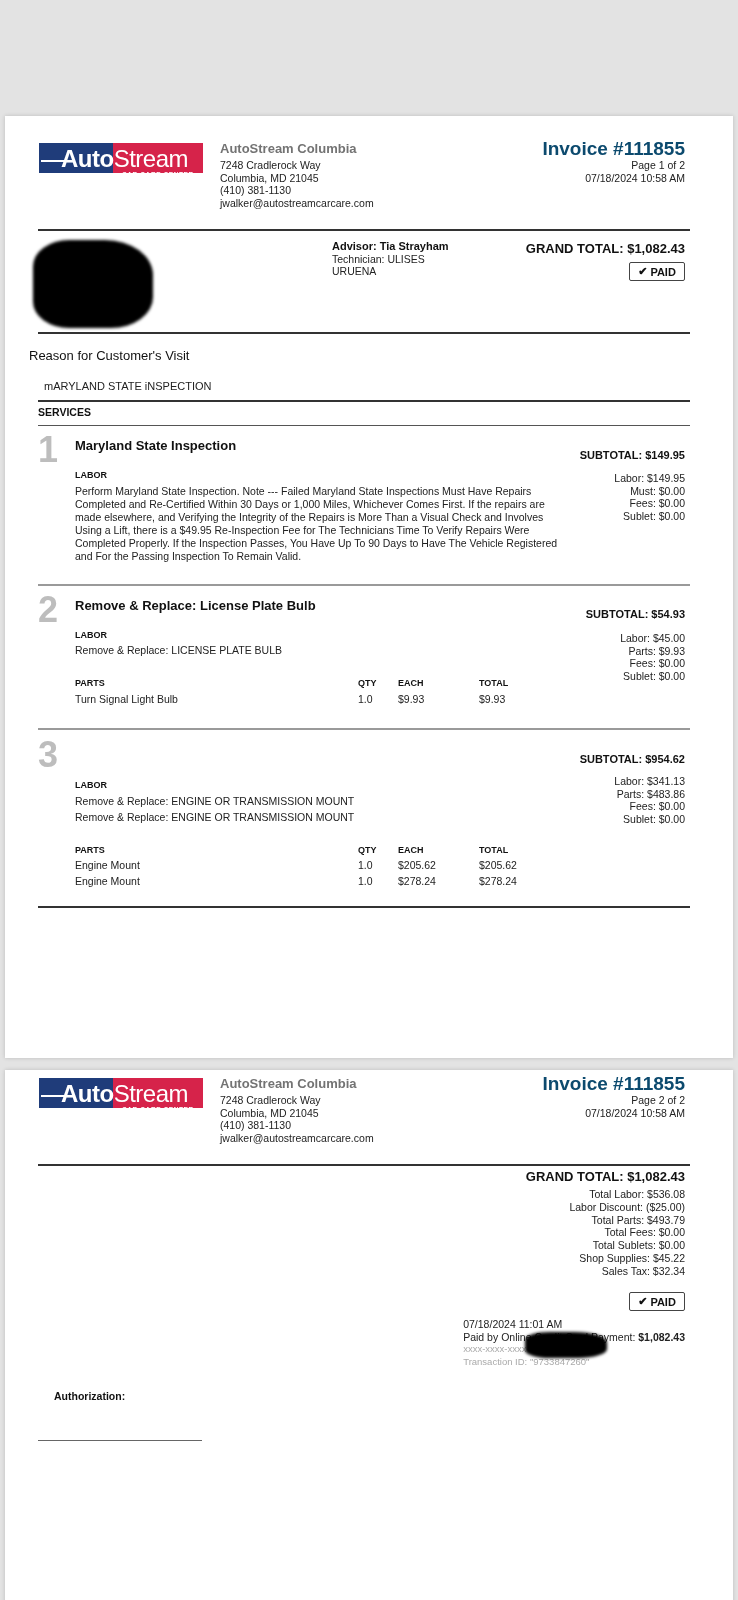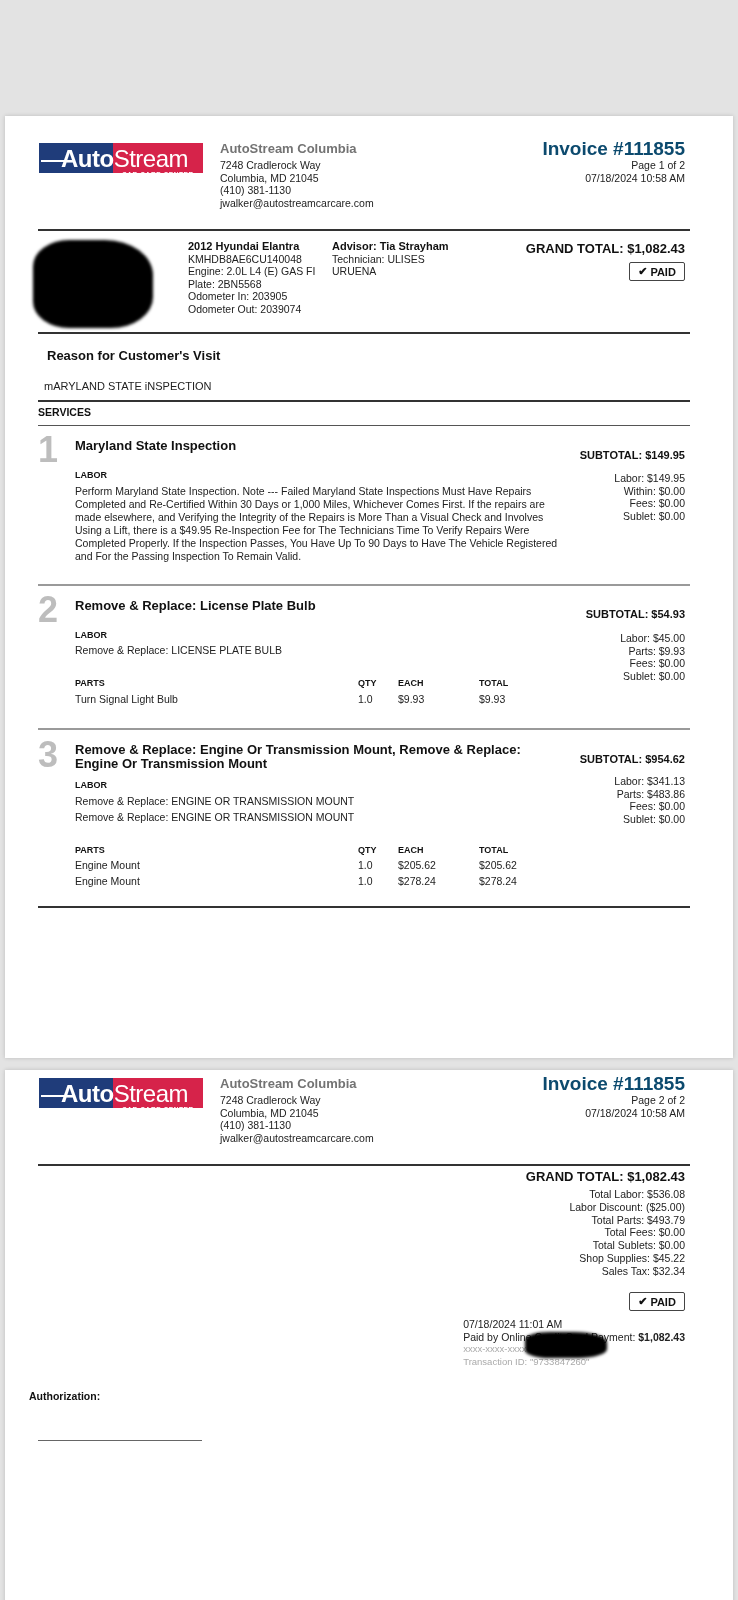--- a/index.html
+++ b/index.html
@@ -33,39 +33,39 @@
   
   .redact { position: absolute; background: #000; border-radius: 30% 40% 35% 30%; filter: blur(1.5px); }
   .veh { position: absolute; left: 183px; top: 124px; font-size: 10.5px; line-height: 12.5px; color: #222; }
   .veh .t { font-weight: bold; color: #111; font-size: 11px; }
   .adv { position: absolute; left: 327px; top: 124px; font-size: 10.5px; line-height: 12.5px; color: #222; width: 140px; }
   .adv .t { font-weight: bold; color: #111; font-size: 11px; }
   .grand { position: absolute; right: 48px; font-size: 13px; font-weight: bold; color: #111; }
   .paid { position: absolute; right: 48px; width: 56px; height: 19px; border: 1px solid #444; border-radius: 2px; font-size: 11px; font-weight: bold; display: flex; align-items: center; justify-content: center; gap: 3px; }
   .paid .chk { font-size: 11px; }
 
-  .reason-h { position: absolute; left: 42px; top: 232px; font-size: 13px; font-weight: bold; }
+  .reason-h { position: absolute; left: 24px; top: 232px; font-size: 13px; font-weight: normal; }
   .reason-v { position: absolute; left: 39px; top: 264px; font-size: 11px; color: #222; }
   .services-h { position: absolute; left: 33px; top: 290px; font-size: 10.5px; font-weight: bold; }
 
   
   .svc-num { position: absolute; left: 33px; font-size: 36px; font-weight: bold; color: #bdbdbd; line-height: 36px; }
   .svc-title { position: absolute; left: 70px; font-size: 13px; font-weight: bold; color: #111; line-height: 14px; width: 470px; }
   .lbl { position: absolute; left: 70px; font-size: 9px; font-weight: bold; color: #111; }
   .txt { position: absolute; left: 70px; font-size: 10.5px; line-height: 13px; color: #222; width: 490px; }
   .sub-total { position: absolute; right: 48px; font-size: 11px; font-weight: bold; color: #111; }
   .breakdown { position: absolute; right: 48px; text-align: right; font-size: 10.5px; line-height: 12.5px; color: #222; }
   .col { position: absolute; font-size: 10.5px; color: #222; }
   .colh { position: absolute; font-size: 9px; font-weight: bold; color: #111; }
 
   
   .totals { position: absolute; right: 48px; text-align: right; font-size: 10.5px; line-height: 12.8px; color: #222; }
   .payinfo { position: absolute; right: 48px; font-size: 10.5px; line-height: 12.5px; color: #222; }
   .payinfo .muted { color: #aaa; font-size: 9.5px; }
-  .auth { position: absolute; left: 24px; font-size: 10.5px; font-weight: bold; }
+  .auth { position: absolute; left: 49px; font-size: 10.5px; font-weight: bold; }
   .sig { position: absolute; left: 33px; width: 164px; height: 1px; background: #666; }
 </style>
 </head>
 <body>
 
 <div class="page" id="page1">
 
   <div class="logo" style="top:27px;">
     <div class="blue"></div>
       <div class="red"></div>
@@ -85,28 +85,20 @@
   <div class="inv" style="top:25px;">
     <div class="num">Invoice #111855</div>
     <div>Page 1 of 2</div>
     <div>07/18/2024 10:58 AM</div>
   </div>
 
   <div class="rule thick" style="top:113px;"></div>
 
   <div class="redact" style="left:28px; top:124px; width:120px; height:88px;"></div>
 
-  <div class="veh">
-    <div class="t">2012 Hyundai Elantra</div>
-    <div>KMHDB8AE6CU140048</div>
-    <div>Engine: 2.0L L4 (E) GAS FI</div>
-    <div>Plate: 2BN5568</div>
-    <div>Odometer In: 203905</div>
-    <div>Odometer Out: 2039074</div>
-  </div>
 
   <div class="adv">
     <div class="t">Advisor: Tia Strayham</div>
     <div>Technician: ULISES URUENA</div>
   </div>
 
   <div class="grand" style="top:125px;">GRAND TOTAL: $1,082.43</div>
   <div class="paid" style="top:146px;">
     <span class="chk">✔</span>
     <span>PAID</span>
@@ -120,21 +112,21 @@
   <div class="services-h">SERVICES</div>
   <div class="rule thin" style="top:309px;"></div>
 
   <div class="svc-num" style="top:316px;">1</div>
   <div class="svc-title" style="top:323px;">Maryland State Inspection</div>
   <div class="sub-total" style="top:333px;">SUBTOTAL: $149.95</div>
   <div class="lbl" style="top:354px;">LABOR</div>
   <div class="txt" style="top:369px; width:485px;">Perform Maryland State Inspection. Note --- Failed Maryland State Inspections Must Have Repairs Completed and Re-Certified Within 30 Days or 1,000 Miles, Whichever Comes First. If the repairs are made elsewhere, and Verifying the Integrity of the Repairs is More Than a Visual Check and Involves Using a Lift, there is a $49.95 Re-Inspection Fee for The Technicians Time To Verify Repairs Were Completed Properly. If the Inspection Passes, You Have Up To 90 Days to Have The Vehicle Registered and For the Passing Inspection To Remain Valid.</div>
   <div class="breakdown" style="top:356px;">
     <div>Labor: $149.95</div>
-    <div>Within: $0.00</div>
+    <div>Must: $0.00</div>
     <div>Fees: $0.00</div>
     <div>Sublet: $0.00</div>
   </div>
 
   <div class="rule gray" style="top:468px;"></div>
 
   <div class="svc-num" style="top:476px;">2</div>
   <div class="svc-title" style="top:483px;">Remove &amp; Replace: License Plate Bulb</div>
   <div class="sub-total" style="top:492px;">SUBTOTAL: $54.93</div>
   <div class="lbl" style="top:514px;">LABOR</div>
@@ -152,21 +144,20 @@
   <div>
     <div class="col" style="left:70px; top:577px;">Turn Signal Light Bulb</div>
     <div class="col" style="left:353px; top:577px;">1.0</div>
     <div class="col" style="left:393px; top:577px;">$9.93</div>
     <div class="col" style="left:474px; top:577px;">$9.93</div>
   </div>
 
   <div class="rule gray" style="top:612px;"></div>
 
   <div class="svc-num" style="top:621px;">3</div>
-  <div class="svc-title" style="top:627px; width:460px;">Remove &amp; Replace: Engine Or Transmission Mount, Remove &amp; Replace: Engine Or Transmission Mount</div>
   <div class="sub-total" style="top:637px;">SUBTOTAL: $954.62</div>
   <div class="lbl" style="top:664px;">LABOR</div>
   <div class="txt" style="top:679px;">Remove &amp; Replace: ENGINE OR TRANSMISSION MOUNT</div>
   <div class="txt" style="top:695px;">Remove &amp; Replace: ENGINE OR TRANSMISSION MOUNT</div>
   <div class="breakdown" style="top:659px;">
     <div>Labor: $341.13</div>
     <div>Parts: $483.86</div>
     <div>Fees: $0.00</div>
     <div>Sublet: $0.00</div>
   </div>

